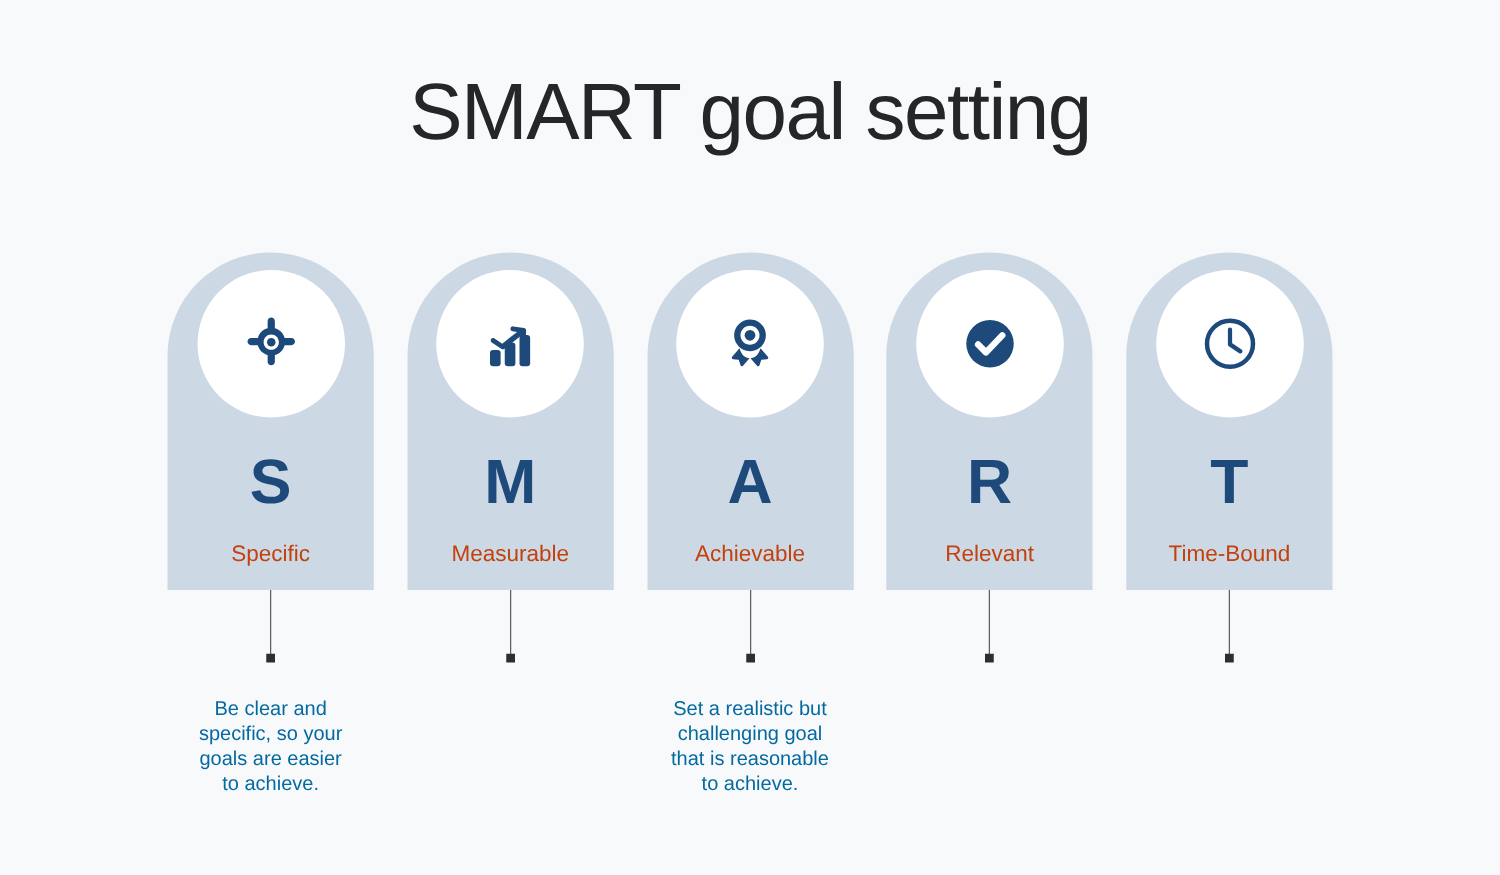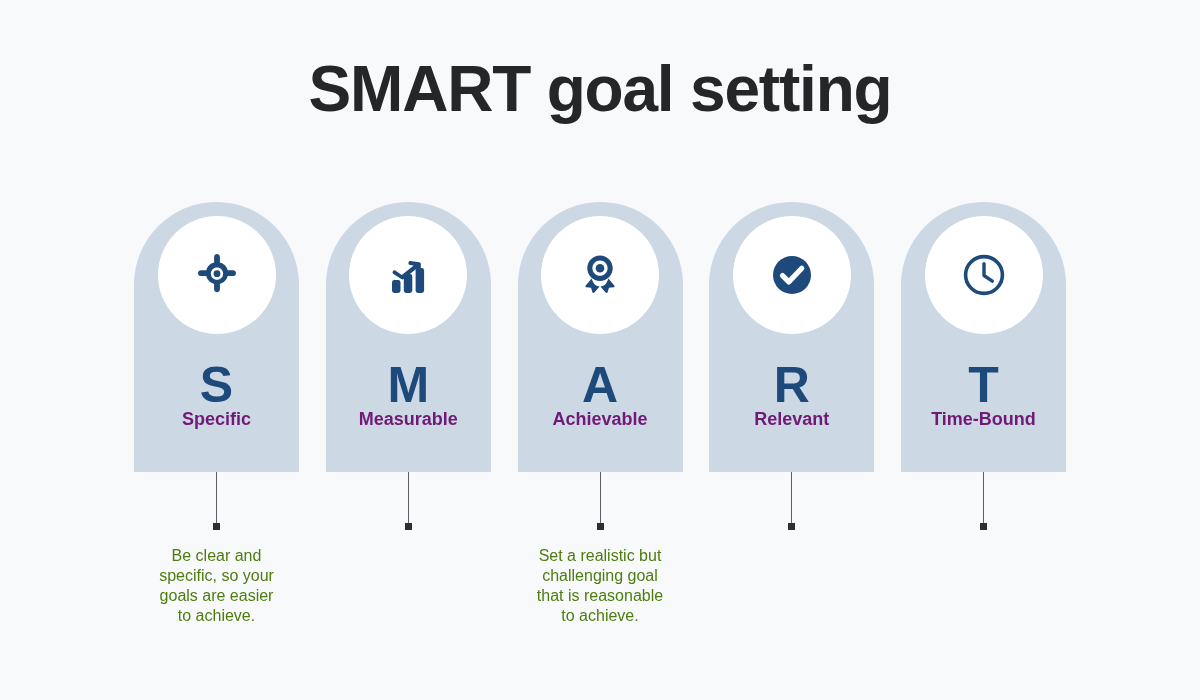--- a/index.html
+++ b/index.html
@@ -22,21 +22,21 @@
     background: #f8f9fb;
   }
 
   .page-title {
     position: absolute;
     top: 54px;
     left: 0;
     width: 1200px;
     text-align: center;
     font-size: 64px;
-    font-weight: 700;
+    font-weight: 400;
     letter-spacing: -1.2px;
     color: #242628;
     line-height: 1.1;
     white-space: nowrap;
   }
 
   .pillars {
     position: absolute;
     top: 202px;
     left: 134px;
@@ -83,49 +83,49 @@
   .letter {
     margin-top: 26px;
     font-size: 50px;
     font-weight: 700;
     color: #1e4a7b;
     line-height: 1;
     letter-spacing: 0px;
   }
 
   .pillar-label {
-    margin-top: 0;
+    margin-top: 24px;
     font-size: 18px;
-    font-weight: 700;
-    color: #701a75;
+    font-weight: 400;
+    color: #c2410c;
     line-height: 1;
     white-space: nowrap;
   }
 
   .connector {
     width: 1px;
     height: 52px;
     background: #5a5f66;
     margin-top: 0px;
   }
 
   .connector-dot {
     width: 7px;
     height: 7px;
     background: #2b2f35;
     margin-top: -1px;
   }
 
   .caption {
-    margin-top: 16px;
+    margin-top: 28px;
     width: 190px;
     text-align: center;
     font-size: 16px;
     line-height: 20px;
-    color: #4d7c0f;
+    color: #0369a1;
     white-space: pre-line;
   }
 </style>
 </head>
 <body>
 
 <div class="page">
 
   <div class="page-title">SMART goal setting</div>
 

